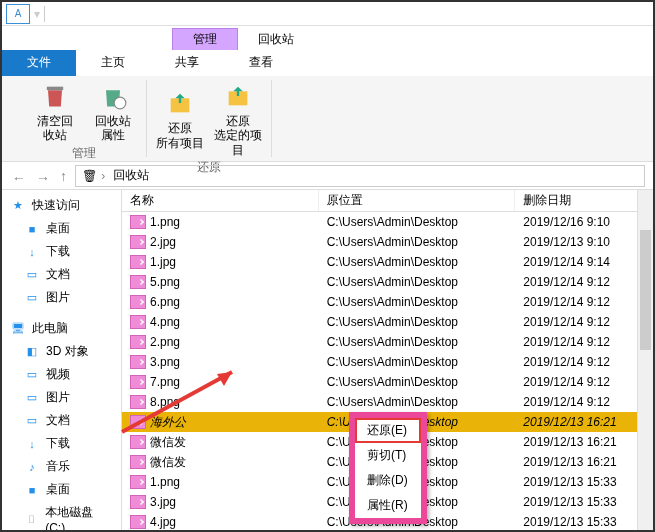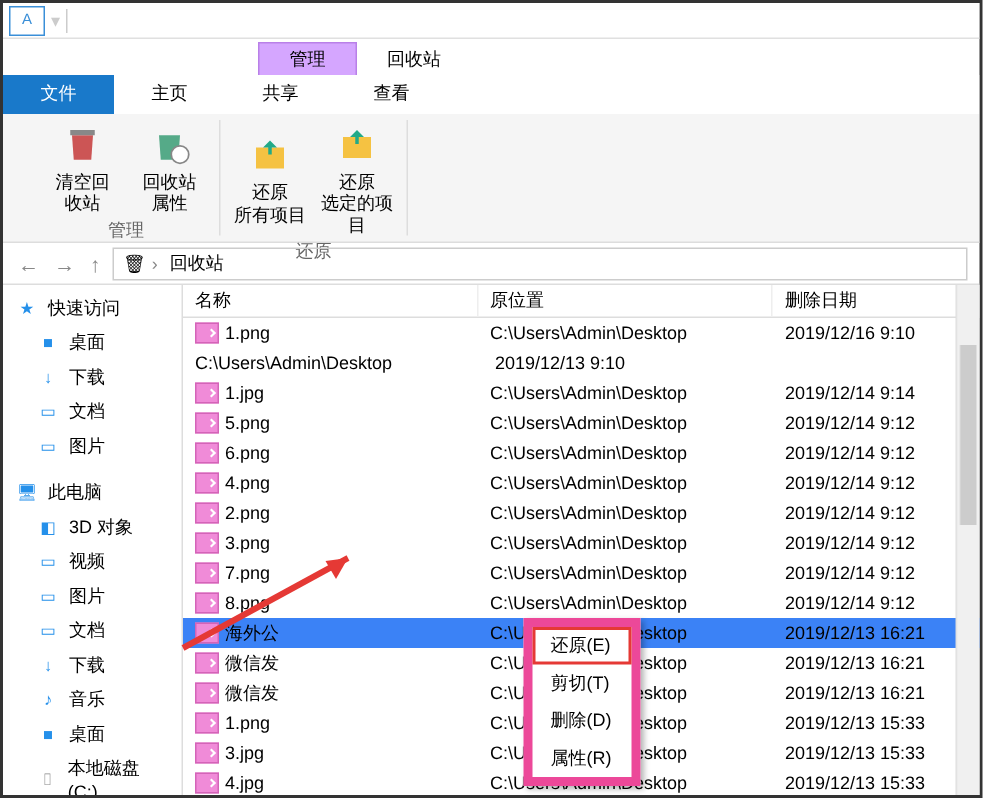--- a/index.html
+++ b/index.html
@@ -35,21 +35,21 @@
 .side-item .sicon{width:16px;height:16px;display:flex;align-items:center;justify-content:center;font-size:11px;}
 .blue-star{color:#2590ea;}
 .blue-folder{color:#2590ea;}
 .gray-drive{color:#888;}
 .filelist{flex:1;overflow:hidden;position:relative;}
 .cols{display:flex;border-bottom:1px solid #ddd;height:22px;align-items:center;background:#fff;}
 .cols .col{padding:2px 8px;border-right:1px solid #eee;}
 .c1{width:200px;}.c2{width:200px;}.c3{width:140px;}
 .rows{overflow-y:auto;height:calc(100% - 22px);}
 .row{display:flex;height:20px;align-items:center;cursor:pointer;}
-.row.selected{background:#3b82f6;}
+.row.selected{background:#eab308;font-style:italic;}
 .row .cell{padding:1px 8px;white-space:nowrap;overflow:hidden;}
 .row .ficon{width:16px;height:14px;background:#f08bd8;border:1px solid #d464b8;margin-right:4px;display:inline-block;vertical-align:middle;position:relative;}
 .row .ficon::after{content:"";position:absolute;right:1px;top:3px;width:4px;height:4px;border-right:2px solid #fff;border-bottom:2px solid #fff;transform:rotate(-45deg) scale(.7);}
 .ctxmenu{position:absolute;left:227px;top:4px;background:#fff;border:6px solid #ec4899;box-shadow:2px 2px 4px rgba(0,0,0,.3);width:78px;z-index:10;}
 .ctxmenu .mi{padding:4px 12px;cursor:pointer;}
 .ctxmenu .mi.hl{border:2px solid #e53935;padding:2px 10px;}
 .vscroll{position:absolute;right:0;top:0;bottom:0;width:16px;background:#f0f0f0;border-left:1px solid #ddd;}
 .vscroll .thumb{position:absolute;left:2px;right:2px;top:40px;height:120px;background:#ccc;}
 .filelist-wrapper{position:relative;height:100%;}
 .red-arrow{position:absolute;left:120px;top:370px;z-index:20;pointer-events:none;}
@@ -206,20 +206,21 @@
       <div class="col c2">原位置</div>
       <div class="col c3">删除日期</div>
     </div>
     <div class="rows" id="rows">
           <div class="row">
             <div class="cell c1"><span class="ficon"></span><span>1.png</span></div>
             <div class="cell c2">C:\Users\Admin\Desktop</div>
             <div class="cell c3">2019/12/16 9:10</div>
           </div>
           <div class="row">
+            <div class="cell c1"><span class="ficon"></span><span>2.jpg</span></div>
             <div class="cell c2">C:\Users\Admin\Desktop</div>
             <div class="cell c3">2019/12/13 9:10</div>
           </div>
           <div class="row">
             <div class="cell c1"><span class="ficon"></span><span>1.jpg</span></div>
             <div class="cell c2">C:\Users\Admin\Desktop</div>
             <div class="cell c3">2019/12/14 9:14</div>
           </div>
           <div class="row">
             <div class="cell c1"><span class="ficon"></span><span>5.png</span></div>

